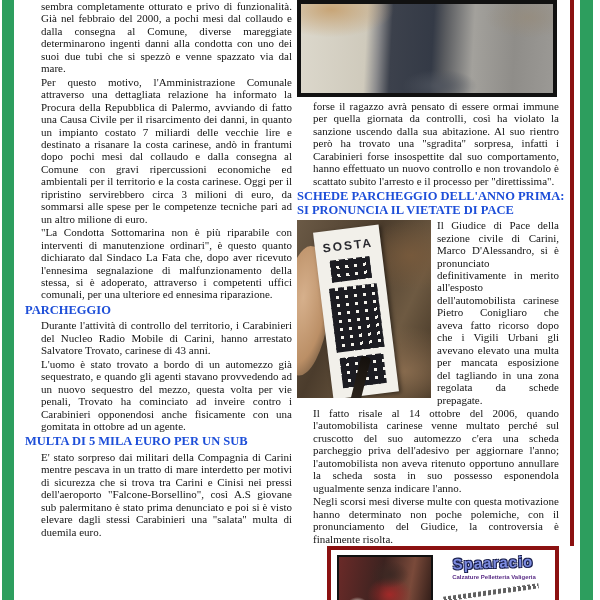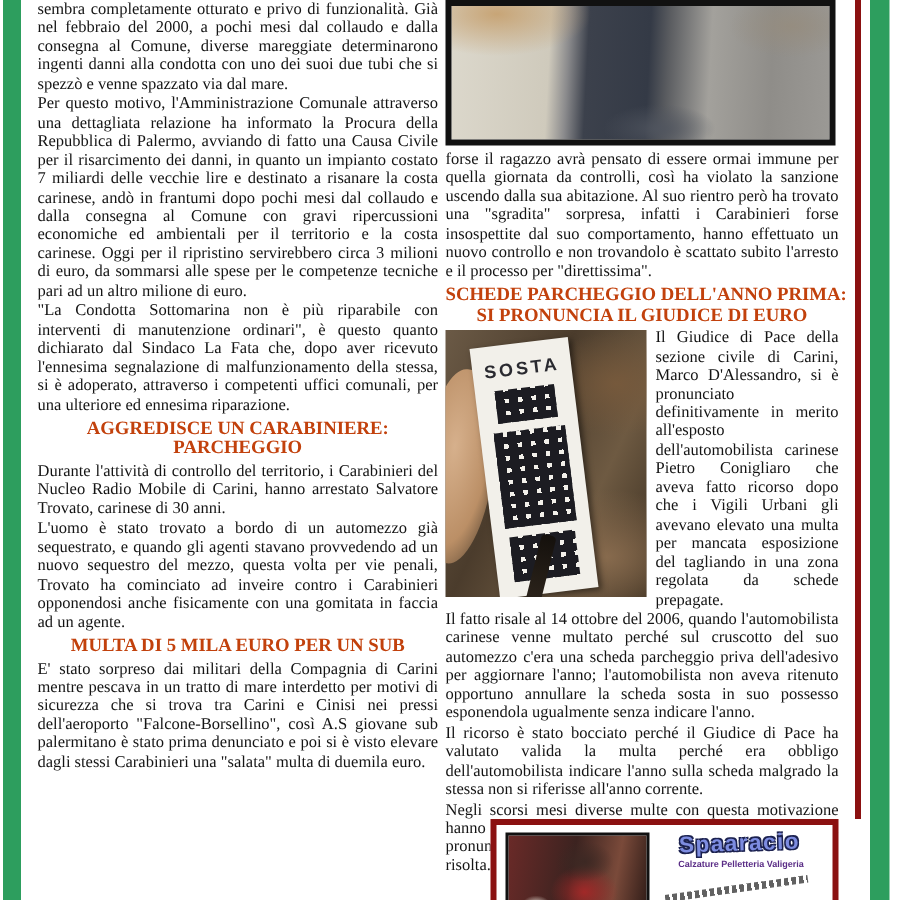--- a/index.html
+++ b/index.html
@@ -14,26 +14,26 @@
   #green-left{left:2px;width:12px;}
   #green-right{left:580px;width:13px;}
   #red-rule-right{position:absolute;left:570px;top:0;width:4px;height:546px;background:#8b1111;}
 
   
   .col{position:absolute;top:0;}
   #left-col{left:25px;width:267px;}
   #right-col{left:297px;width:262px;}
 
   p.body-text{
-    margin:0 0 1px 0;
+    margin:0 0 1px 16px;
     font-size:11px;line-height:12.45px;
     text-align:justify;
   }
   .headline{
-    text-align:center;font-weight:bold;color:#c2410c;
+    text-align:left;font-weight:bold;color:#1d4ed8;
     font-size:12.5px;line-height:13.5px;margin:3px 0 2px 0;
   }
   .headline div{white-space:nowrap;}
 
   
   #trench-photo{
     width:252px;height:89px;border:4px solid #111;
     margin-bottom:3px;
     background:
       radial-gradient(ellipse 90px 40px at 12% 6%, rgba(198,160,110,.9) 0%, rgba(198,160,110,0) 70%),
@@ -121,52 +121,50 @@
 
 <div id="green-left" class="green-bar"></div>
 <div id="green-right" class="green-bar"></div>
 <div id="red-rule-right"></div>
 
 <div id="left-col" class="col">
   <p class="body-text">sembra completamente otturato e privo di funzionalità. Già nel febbraio del 2000, a pochi mesi dal collaudo e dalla consegna al Comune, diverse mareggiate determinarono ingenti danni alla condotta con uno dei suoi due tubi che si spezzò e venne spazzato via dal mare.</p>
   <p class="body-text">Per questo motivo, l'Amministrazione Comunale attraverso una dettagliata relazione ha informato la Procura della Repubblica di Palermo, avviando di fatto una Causa Civile per il risarcimento dei danni, in quanto un impianto costato 7 miliardi delle vecchie lire e destinato a risanare la costa carinese, andò in frantumi dopo pochi mesi dal collaudo e dalla consegna al Comune con gravi ripercussioni economiche ed ambientali per il territorio e la costa carinese. Oggi per il ripristino servirebbero circa 3 milioni di euro, da sommarsi alle spese per le competenze tecniche pari ad un altro milione di euro.</p>
   <p class="body-text">"La Condotta Sottomarina non è più riparabile con interventi di manutenzione ordinari", è questo quanto dichiarato dal Sindaco La Fata che, dopo aver ricevuto l'ennesima segnalazione di malfunzionamento della stessa, si è adoperato, attraverso i competenti uffici comunali, per una ulteriore ed ennesima riparazione.</p>
   <div class="headline">
-    <div>AGGREDISCE UN CARABINIERE:</div>
     <div>PARCHEGGIO</div>
   </div>
-  <p class="body-text">Durante l'attività di controllo del territorio, i Carabinieri del Nucleo Radio Mobile di Carini, hanno arrestato Salvatore Trovato, carinese di 30 anni.</p>
-  <p class="body-text">L'uomo è stato trovato a bordo di un automezzo già sequestrato, e quando gli agenti stavano provvedendo ad un nuovo sequestro del mezzo, questa volta per vie penali, Trovato ha cominciato ad inveire contro i Carabinieri opponendosi anche fisicamente con una gomitata in faccia ad un agente.</p>
+  <p class="body-text">Durante l'attività di controllo del territorio, i Carabinieri del Nucleo Radio Mobile di Carini, hanno arrestato Salvatore Trovato, carinese di 43 anni.</p>
+  <p class="body-text">L'uomo è stato trovato a bordo di un automezzo già sequestrato, e quando gli agenti stavano provvedendo ad un nuovo sequestro del mezzo, questa volta per vie penali, Trovato ha cominciato ad inveire contro i Carabinieri opponendosi anche fisicamente con una gomitata in ottobre ad un agente.</p>
   <div class="headline">
     <div>MULTA DI 5 MILA EURO PER UN SUB</div>
   </div>
   <p class="body-text">E' stato sorpreso dai militari della Compagnia di Carini mentre pescava in un tratto di mare interdetto per motivi di sicurezza che si trova tra Carini e Cinisi nei pressi dell'aeroporto "Falcone-Borsellino", così A.S giovane sub palermitano è stato prima denunciato e poi si è visto elevare dagli stessi Carabinieri una "salata" multa di duemila euro.</p>
 
 </div>
 
 <div id="right-col" class="col">
   <div id="trench-photo"></div>
   <p class="body-text">forse il ragazzo avrà pensato di essere ormai immune per quella giornata da controlli, così ha violato la sanzione uscendo dalla sua abitazione. Al suo rientro però ha trovato una "sgradita" sorpresa, infatti i Carabinieri forse insospettite dal suo comportamento, hanno effettuato un nuovo controllo e non trovandolo è scattato subito l'arresto e il processo per "direttissima".</p>
   <div class="headline">
     <div>SCHEDE PARCHEGGIO DELL'ANNO PRIMA:</div>
-    <div>SI PRONUNCIA IL GIUDICE DI EURO</div>
+    <div>SI PRONUNCIA IL VIETATE DI PACE</div>
   </div>
   <div id="sosta-photo">
     <div id="sosta-hand"></div>
     <div id="sosta-ticket">
       <span id="sosta-word">SOSTA</span>
       <div id="ticket-grid-a" class="ticket-grid"></div>
       <div id="ticket-grid-b" class="ticket-grid"></div>
       <div id="ticket-grid-c" class="ticket-grid"></div>
     </div>
     <div id="sosta-pen"></div>
   </div>
   <p class="body-text">Il Giudice di Pace della sezione civile di Carini, Marco D'Alessandro, si è pronunciato definitivamente in merito all'esposto dell'automobilista carinese Pietro Conigliaro che aveva fatto ricorso dopo che i Vigili Urbani gli avevano elevato una multa per mancata esposizione del tagliando in una zona regolata da schede prepagate.</p>
   <p class="body-text">Il fatto risale al 14 ottobre del 2006, quando l'automobilista carinese venne multato perché sul cruscotto del suo automezzo c'era una scheda parcheggio priva dell'adesivo per aggiornare l'anno; l'automobilista non aveva ritenuto opportuno annullare la scheda sosta in suo possesso esponendola ugualmente senza indicare l'anno.</p>
-  <p class="body-text">Il ricorso è stato bocciato perché il Giudice di Pace ha valutato valida la multa perché era obbligo dell'automobilista indicare l'anno sulla scheda malgrado la stessa non si riferisse all'anno corrente.</p>
   <p class="body-text">Negli scorsi mesi diverse multe con questa motivazione hanno determinato non poche polemiche, con il pronunciamento del Giudice, la controversia è finalmente risolta.</p>
 </div>
 
 <div id="ad-box">
   <div id="ad-photo"></div>
   <div id="ad-brand">Spaaracio</div>
   <div id="ad-subtitle">Calzature Pelletteria Valigeria</div>
   <div id="ad-address-scribble"></div>
   <svg id="ad-red-squiggle" width="50" height="14" viewBox="0 0 50 14">
     <path d="M2 10 Q 8 2 14 8 T 26 8 T 38 7 T 48 6" stroke="#cc2222" stroke-width="2" fill="none"></path>

